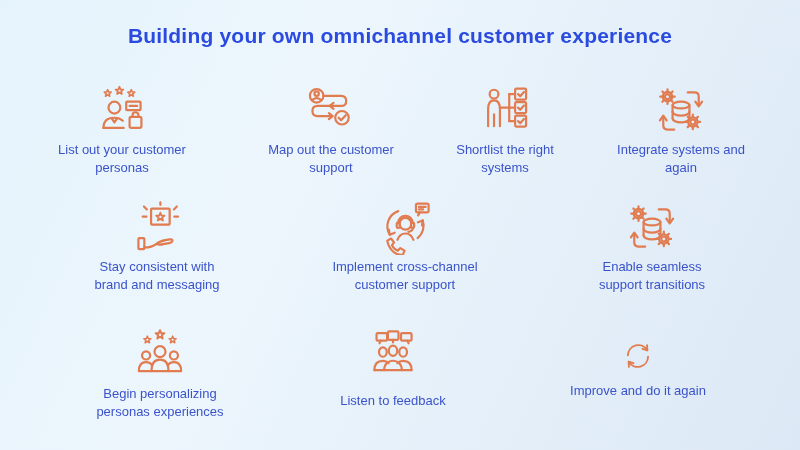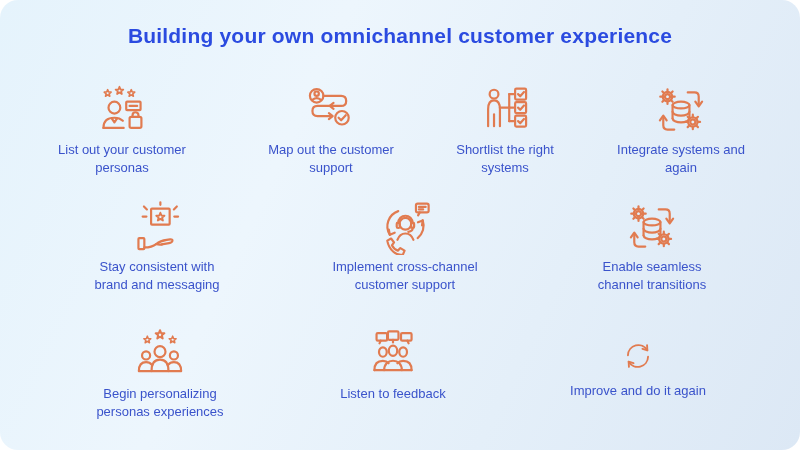--- a/index.html
+++ b/index.html
@@ -1,20 +1,19 @@
 <!DOCTYPE html>
 <html><head>
 <meta charset="utf-8">
 <style>
   html,body { margin:0; padding:0; }
   .canvas {
     position:relative; width:800px; height:450px; overflow:hidden;
     background: linear-gradient(115deg,#e5f3fc 0%,#edf6fd 35%,#e4eff9 68%,#dce8f5 100%);
     font-family:"Liberation Sans", sans-serif;
-    border-radius:18px;
   }
   .title {
     position:absolute; top:24px; left:0; width:100%;
     text-align:center; font-size:21px; font-weight:bold;
     color:#2b4be0; letter-spacing:0.2px;
   }
   .item { position:absolute; display:flex; flex-direction:column; align-items:center; }
   .ic {
     width:54px; height:54px;
     stroke:#e17b50; fill:none; stroke-width:2.6;
@@ -26,21 +25,21 @@
     color:#3a53cb; text-align:center; white-space:pre-line;
   }
   .p1  { left:12px;  top:84px;  width:220px; }
   .p2  { left:221px; top:84px;  width:220px; }
   .p3  { left:405px; top:84px;  width:200px; }
   .p4  { left:576px; top:84px;  width:210px; }
   .p5  { left:32px;  top:201px; width:250px; }
   .p6  { left:285px; top:201px; width:240px; }
   .p7  { left:537px; top:201px; width:230px; }
   .p8  { left:40px;  top:328px; width:240px; }
-  .p9  { left:293px; top:328px; width:200px; }
+  .p9  { left:293px; top:328px; width:200px;gap:7px; }
   .p10 { left:523px; top:328px; width:230px; }
   .defs { position:absolute; width:0; height:0; }
 </style>
 </head>
 <body>
 
 <div class="canvas">
 
   <svg class="defs" aria-hidden="true">
     <defs>
@@ -167,21 +166,21 @@
     </svg>
     <div class="label">Stay consistent with
 brand and messaging</div>
   </div>
 
   <div class="item p7">
     <svg class="ic" viewBox="0 0 64 64">
       <use href="#sys-db"></use>
     </svg>
     <div class="label">Enable seamless
-channel transitions</div>
+support transitions</div>
   </div>
 
   <div class="item p8">
     <svg class="ic" viewBox="0 0 64 64">
       <use href="#star" transform="translate(17,14) scale(0.72)"></use>
       <use href="#star" transform="translate(32,8) scale(0.9)"></use>
       <use href="#star" transform="translate(47,14) scale(0.72)"></use>
       <circle cx="32" cy="28" r="6.5"></circle>
       <path d="M22,51 C22,42 26,37.5 32,37.5 C38,37.5 42,42 42,51 Z"></path>
       <circle cx="15.5" cy="32.5" r="4.8"></circle>

